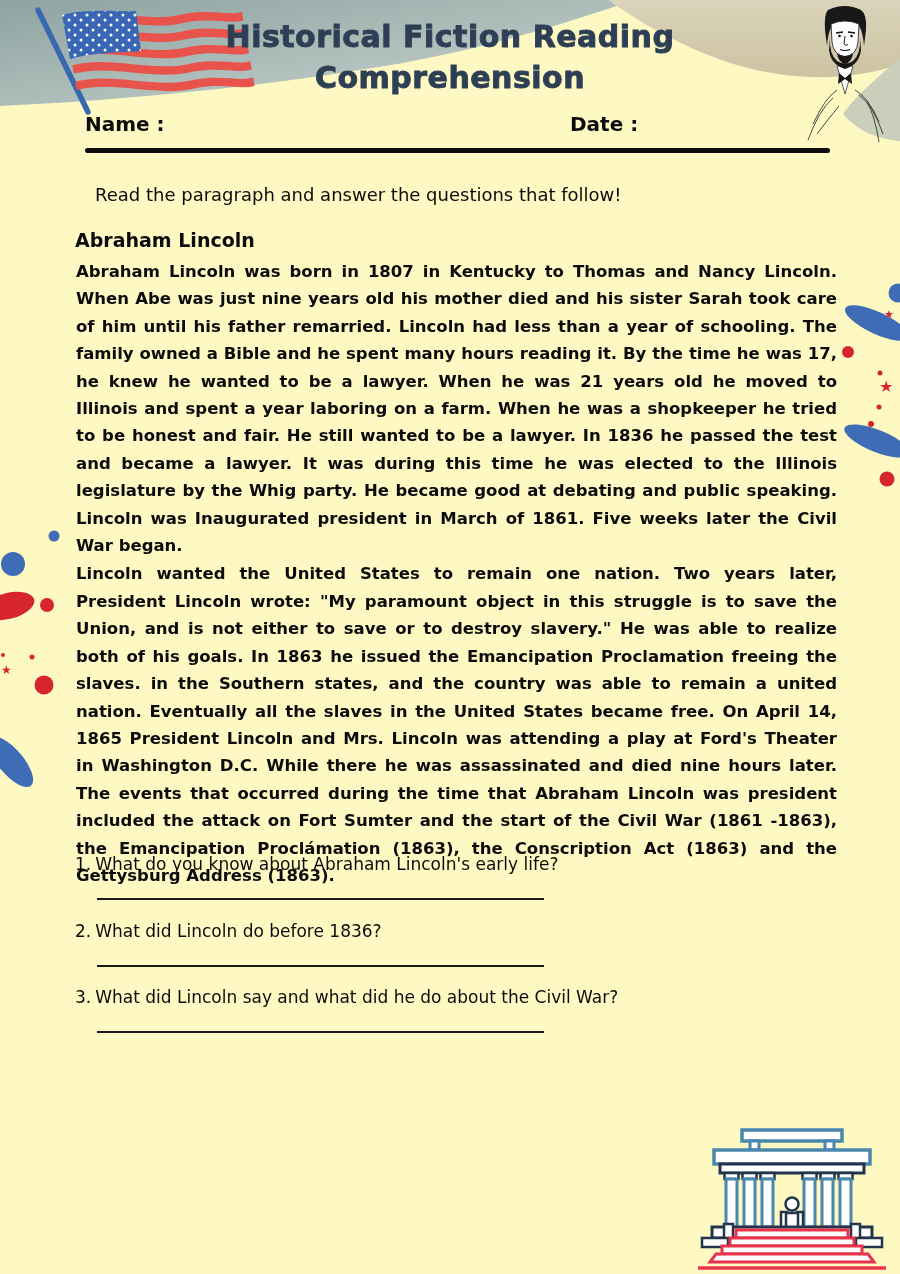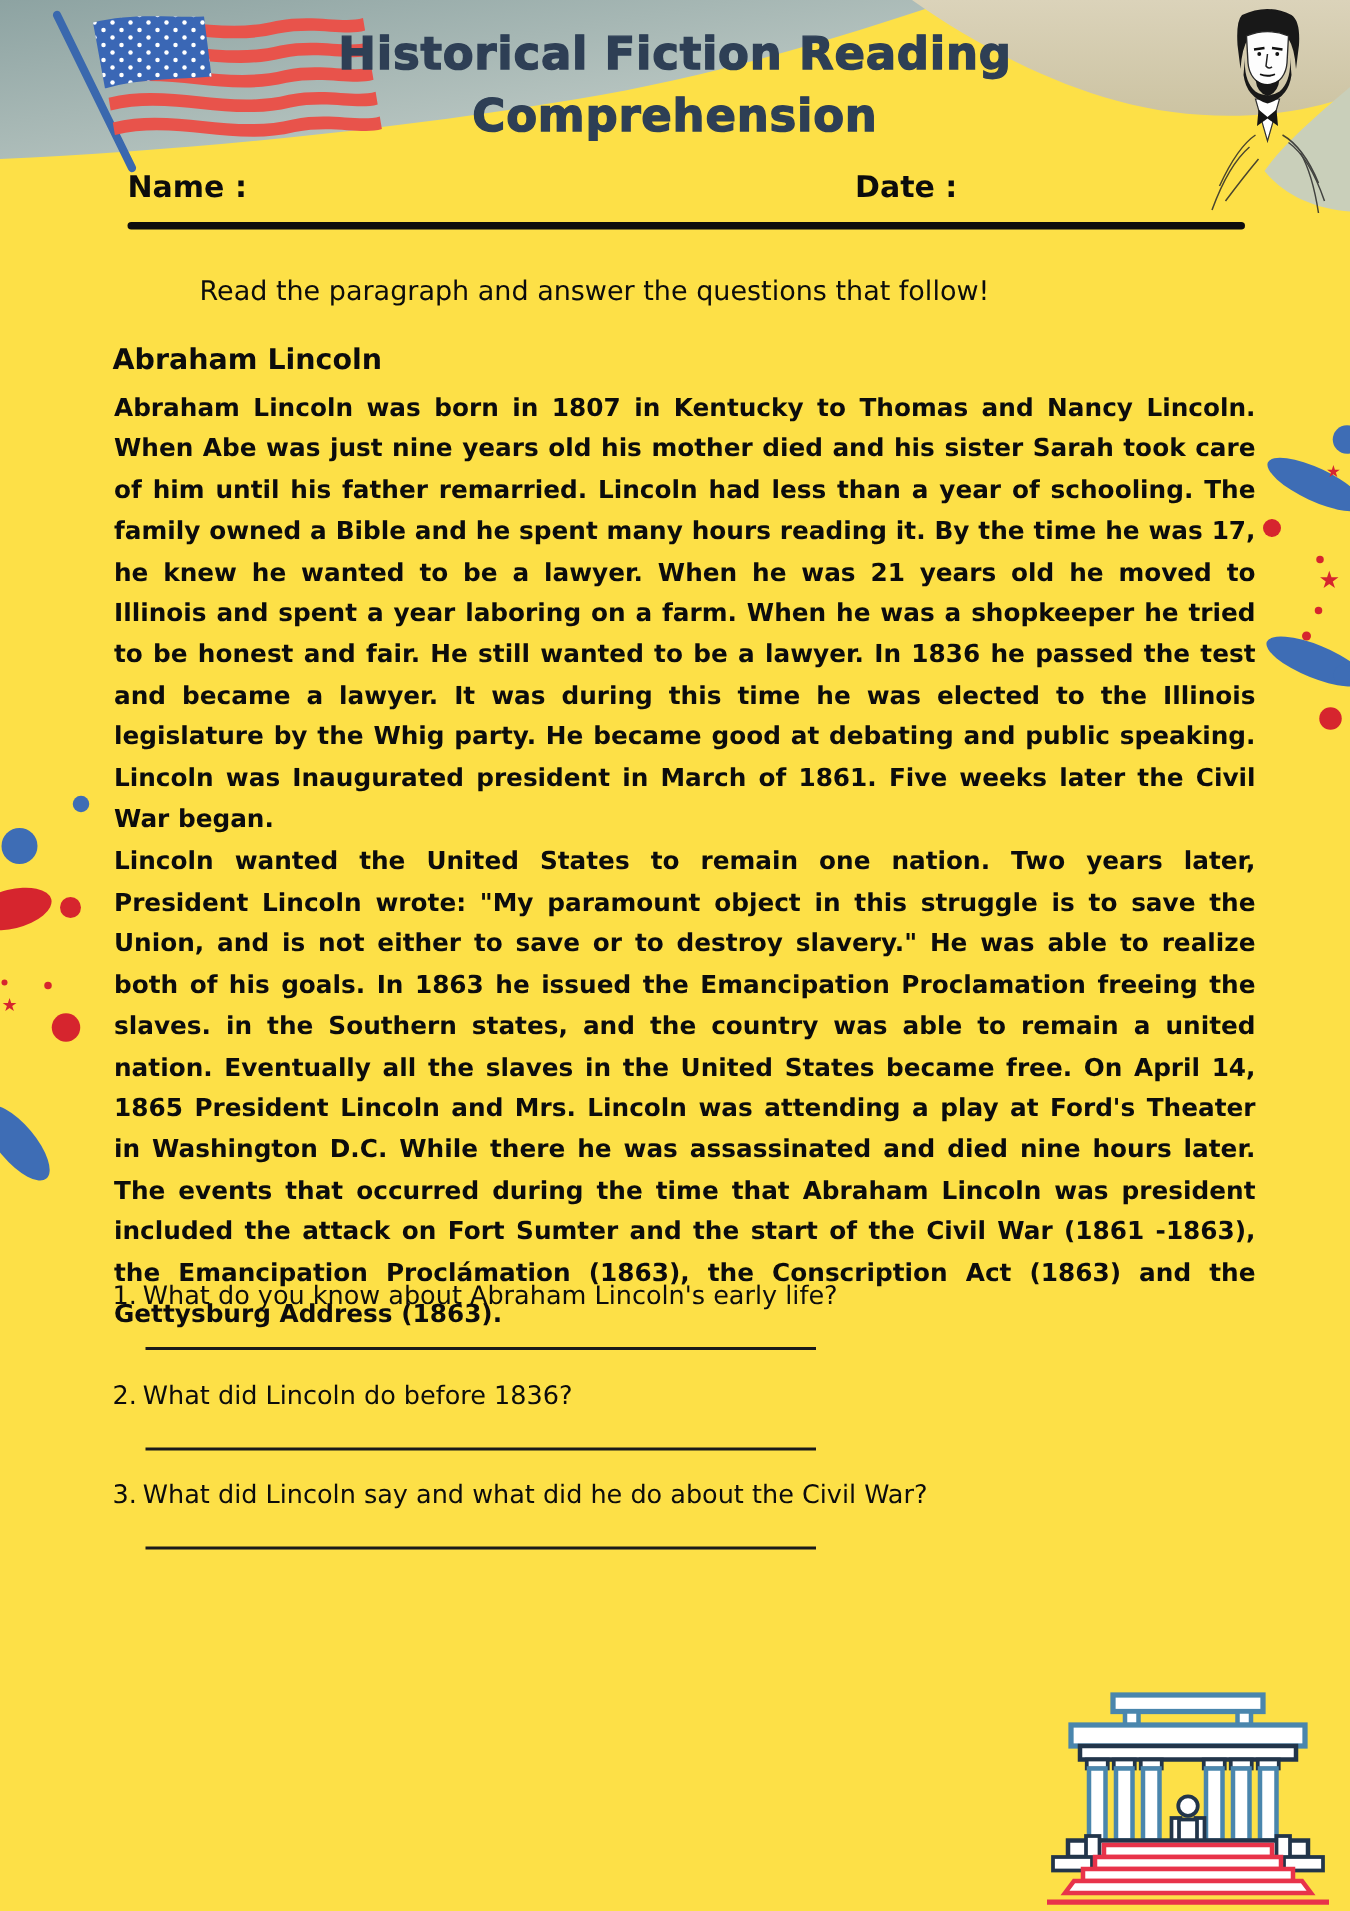--- a/index.html
+++ b/index.html
@@ -1,33 +1,33 @@
 <!DOCTYPE html>
 <html><head>
 <meta charset="utf-8">
 <style>
   html,body{margin:0;padding:0;background:#fff;}
-  .page{position:relative;width:900px;height:1274px;background:#fde047;overflow:hidden;
+  .page{position:relative;width:900px;height:1274px;background:#fef9c3;overflow:hidden;
         font-family:"DejaVu Sans",sans-serif;color:#111;}
   svg{display:block;}
   .abs{position:absolute;}
 
   
   .hdr-waves{left:0;top:0;}
   .flag{left:24px;top:2px;}
   .portrait{left:795px;top:2px;}
   .title{left:90px;top:16px;width:720px;text-align:center;
          font-weight:bold;font-size:30px;line-height:41px;color:#2e3f55;
          letter-spacing:.5px;-webkit-text-stroke:.9px #2e3f55;}
   .name-label{left:85px;top:112px;font-size:20px;font-weight:bold;color:#0c0c0c;}
   .date-label{left:570px;top:112px;font-size:20px;font-weight:bold;color:#0c0c0c;}
   .divider{left:85px;top:148px;width:745px;height:5px;background:#0d0d0d;border-radius:3px;}
 
   
-  .instruction{left:95px;top:184px;font-size:18px;color:#0c0c0c;margin-left:38px;}
+  .instruction{left:95px;top:184px;font-size:18px;color:#0c0c0c;}
   .passage-title{left:75px;top:229px;width:763px;text-align:left;
                  font-size:19px;font-weight:bold;color:#0c0c0c;}
   .passage{left:75px;top:257px;width:763px;font-size:16.5px;line-height:27.4px;
            text-align:justify;color:#0c0c0c;}
   .passage p{margin:1px;font-weight:bold;}
 
   
   .questions{left:75px;top:854px;width:600px;list-style:none;margin:0;padding:0;}
   .q{height:66.5px;font-size:17px;color:#0c0c0c;}
   .q .num{margin-right:4px;}

